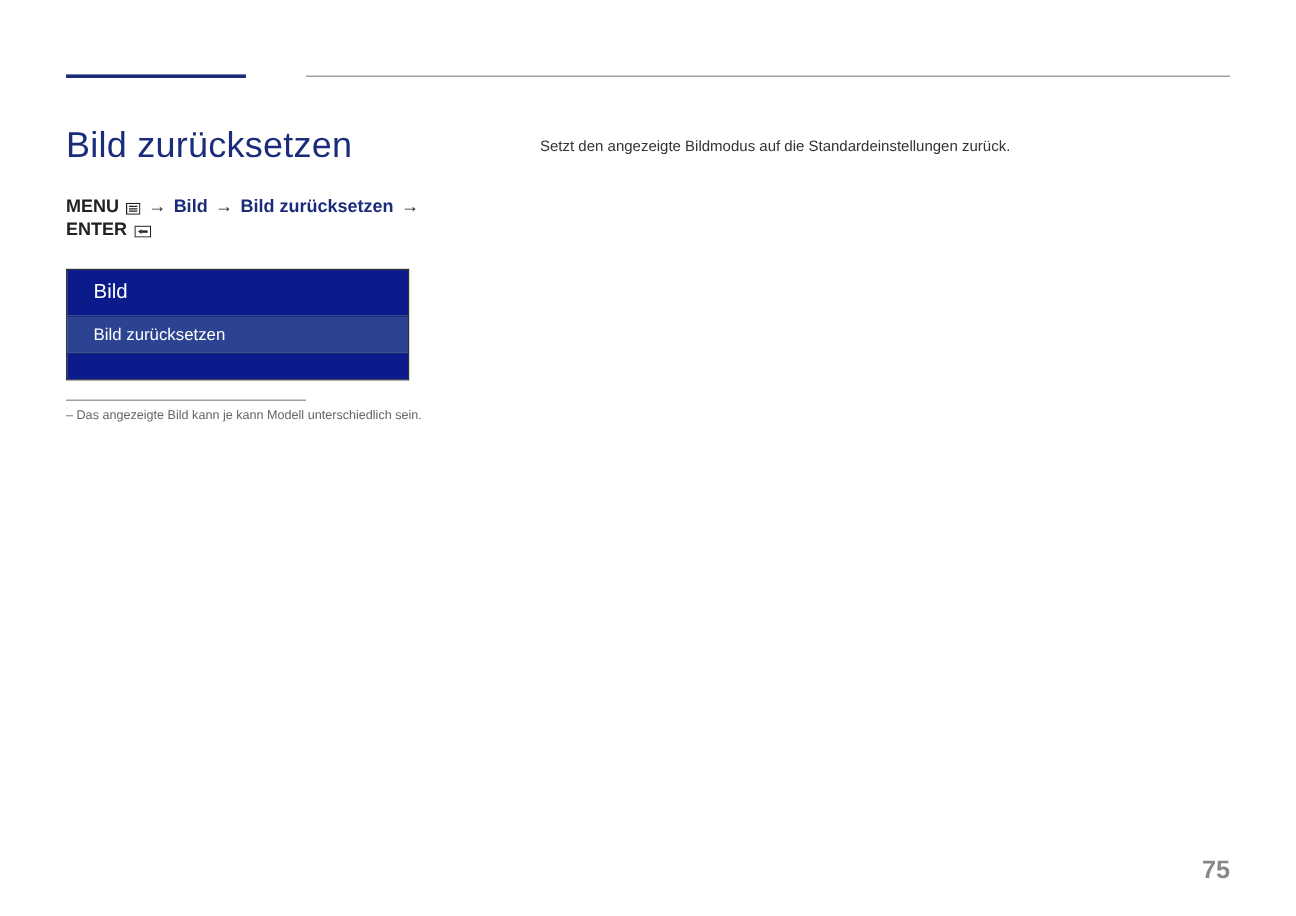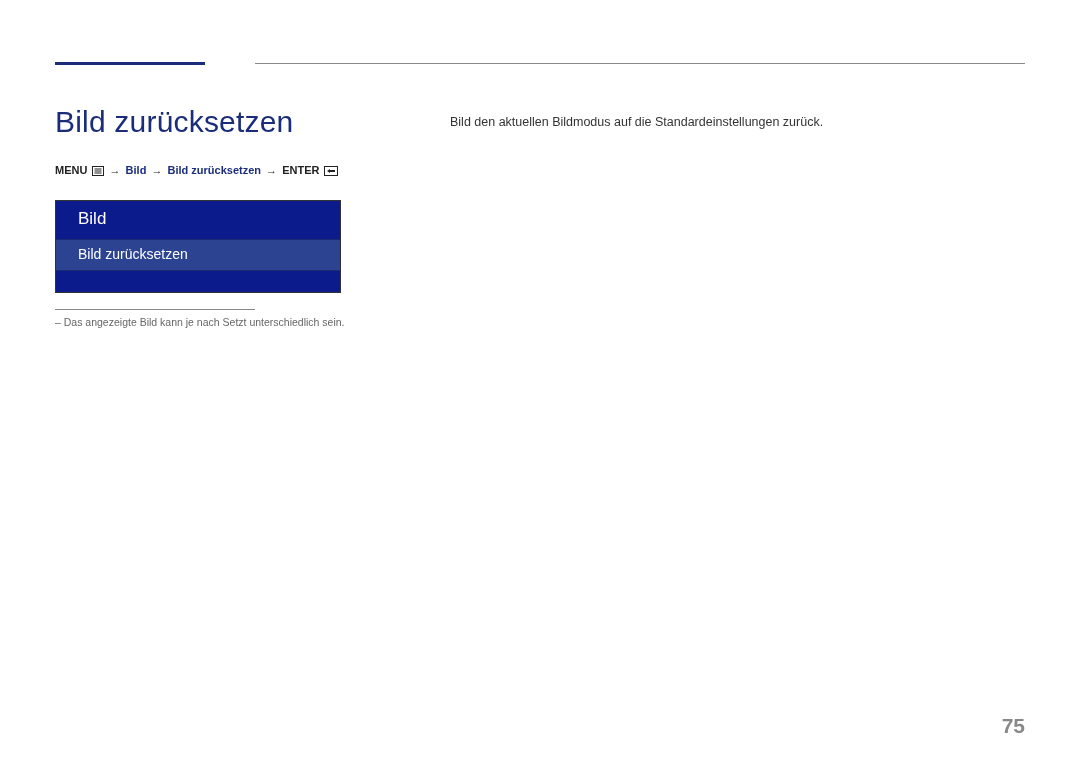--- a/index.html
+++ b/index.html
@@ -50,21 +50,21 @@
       padding-top: 8px;
     }
     .heading {
       color: #1b2d7a;
       font-size: 30px;
       font-weight: 400;
       margin-bottom: 25px;
       letter-spacing: 0.2px;
     }
     .nav-path {
-      font-size: 11px;
+      font-size: 15px;
       color: #222;
       font-weight: 700;
       margin-bottom: 22px;
     }
     .nav-path .blue {
       color: #1b2d7a;
       font-weight: 700;
     }
     .nav-path .arrow {
       font-weight: 400;
@@ -162,23 +162,23 @@
       </div>
 
       <div class="menu-preview">
         <div class="menu-header">Bild</div>
         <div class="menu-item">Bild zurücksetzen</div>
         <div class="menu-footer"></div>
       </div>
 
       <div class="footnote-rule"></div>
       <div class="footnote">
-        <span>–  </span><span>Das angezeigte Bild kann je nach Setzt unterschiedlich sein.</span>
+        <span>–  </span><span>Das angezeigte Bild kann je kann Modell unterschiedlich sein.</span>
       </div>
     </div>
 
     <div class="right-col">
-      <p class="description">Bild den aktuellen Bildmodus auf die Standardeinstellungen zurück.</p>
+      <p class="description">Setzt den angezeigte Bildmodus auf die Standardeinstellungen zurück.</p>
     </div>
   </div>
 
   <div class="page-number">75</div>
 </div>
 
 </body></html>

